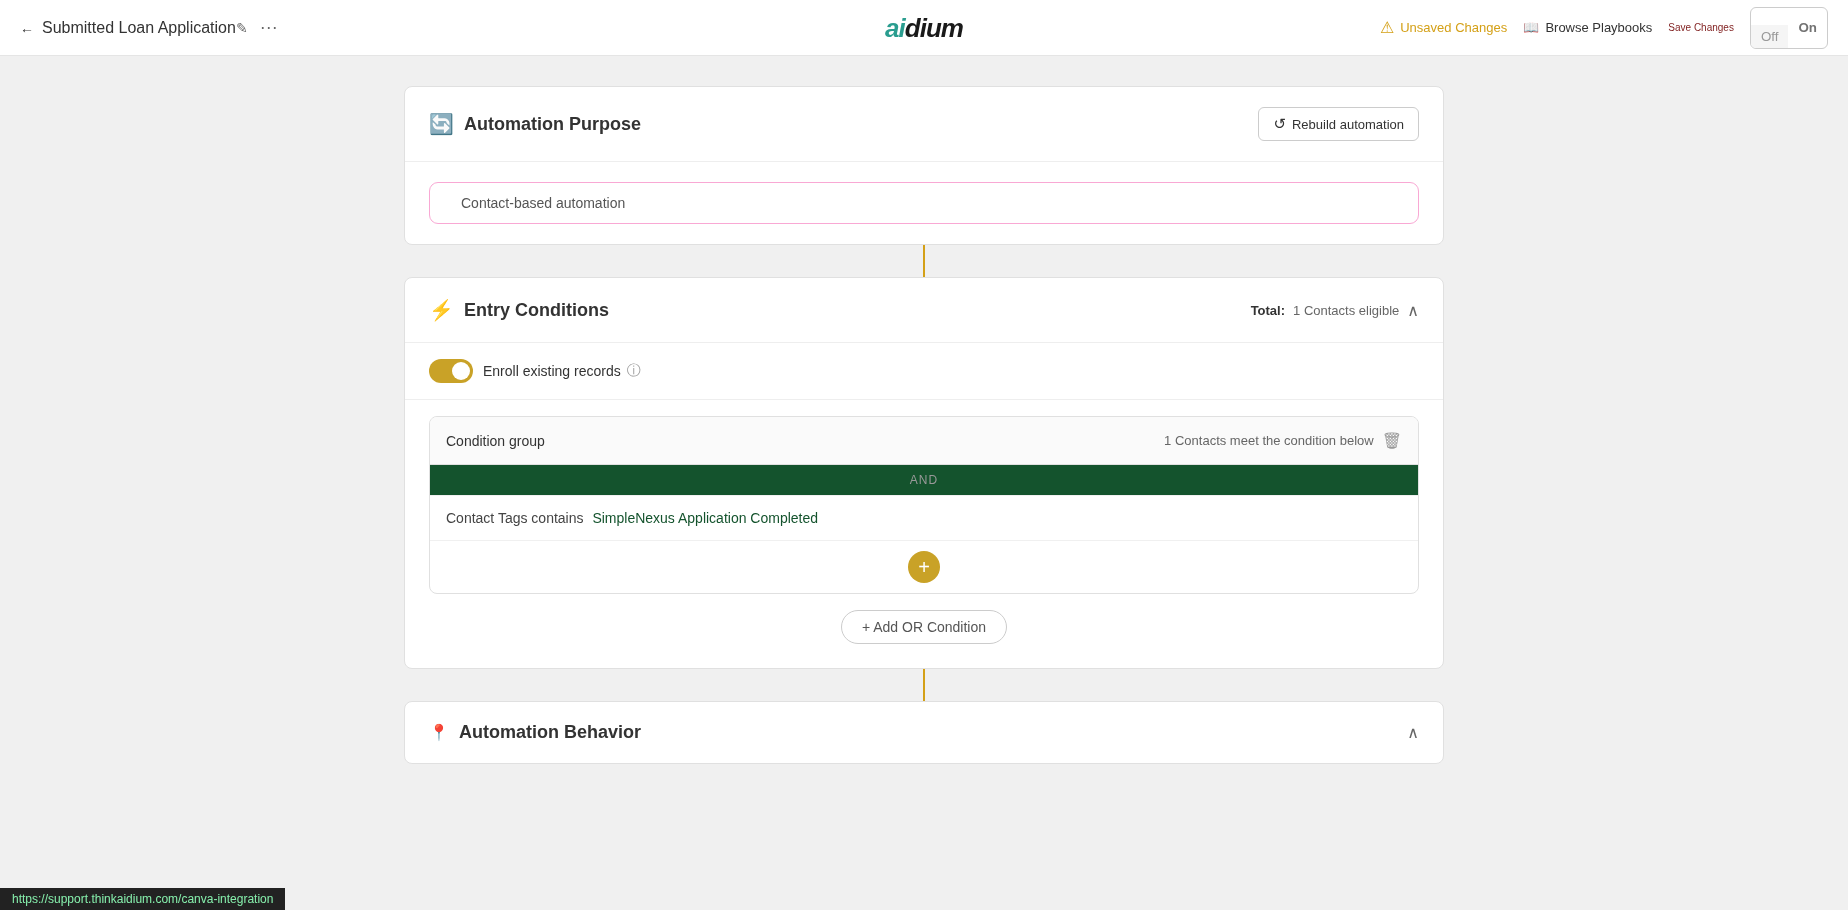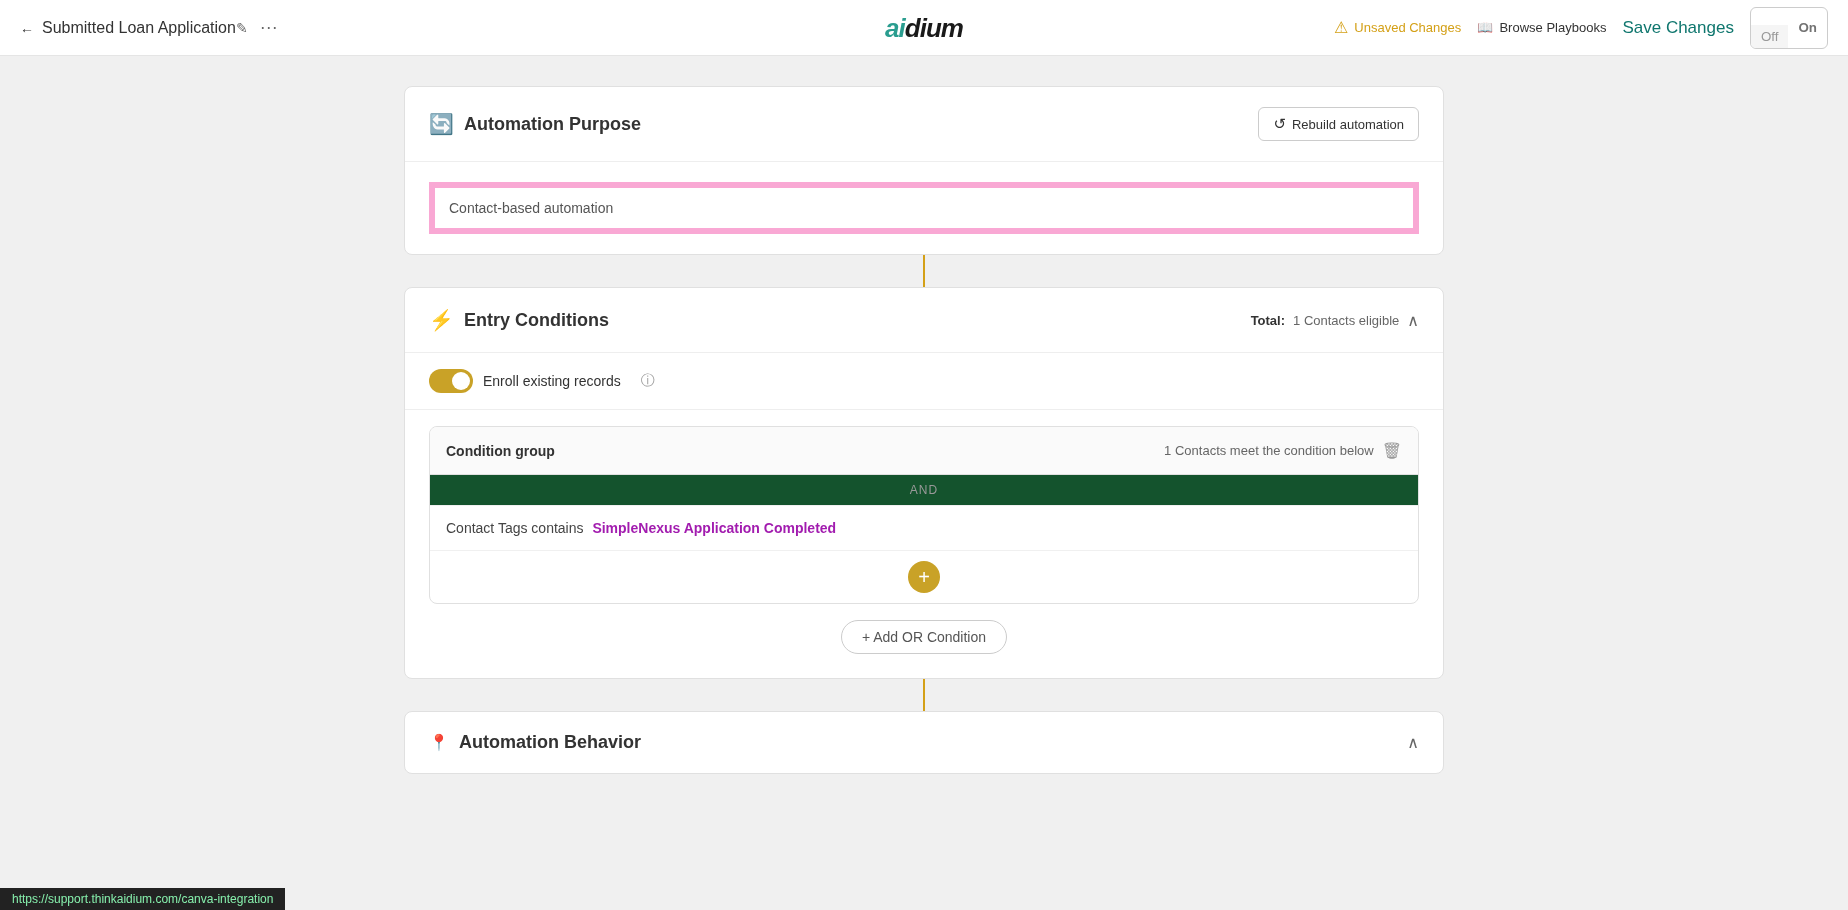--- a/index.html
+++ b/index.html
@@ -52,21 +52,21 @@
       display: flex; align-items: center; gap: 6px;
       color: #d4a017; font-size: 13px; font-weight: 500;
     }
     .browse-playbooks {
       display: flex; align-items: center; gap: 6px;
       color: #333; font-size: 13px; font-weight: 500;
       cursor: pointer; border: none; background: none;
     }
     .save-changes {
       background: none; border: none;
-      font-size: 17px; font-weight: 500; color: #0f766e;
+      font-size: 10px; font-weight: 500; color: #7f1d1d;
       cursor: pointer;
     }
     .toggle-group {
       display: flex; align-items: center;
       border: 1px solid #ccc; border-radius: 6px;
       overflow: hidden; font-size: 13px;
     }
     .toggle-off {
       padding: 4px 10px; background: #f5f5f5; color: #999;
       border: none; cursor: pointer; margin-top: 17px;
@@ -110,23 +110,23 @@
       font-size: 13px; color: #333; cursor: pointer;
       font-weight: 500;
     }
 
     .card-body {
       padding: 20px 24px;
     }
 
     .contact-type-input {
       width: 100%;
-      border: 6px solid #f9a8d4;
-      border-radius: 0;
-      padding: 12px 14px;
+      border: 1px solid #f9a8d4;
+      border-radius: 9px;
+      padding: 12px 31px;
       font-size: 14px;
       color: #555;
       background: #fff;
       outline: none;
     }
 
     
     .connector {
       width: 2px;
       height: 32px;
@@ -167,21 +167,21 @@
       position: absolute;
       width: 18px; height: 18px;
       background: #fff;
       border-radius: 50%;
       top: 3px; left: 23px;
       transition: 0.2s;
     }
 
     .enroll-label {
       font-size: 14px; color: #333;
-      display: flex; align-items: center; gap: 20px;
+      display: flex; align-items: center; gap: 6px;
     }
     .info-icon {
       color: #999; font-size: 14px;
     }
 
     
     .condition-group-container {
       padding: 0 24px 20px;
     }
     .condition-group-box {
@@ -190,36 +190,36 @@
       overflow: hidden;
       margin-top: 16px;
     }
     .condition-group-header {
       display: flex; align-items: center; justify-content: space-between;
       padding: 14px 16px;
       background: #fafafa;
       border-bottom: 1px solid #e0e0e0;
     }
     .condition-group-title {
-      font-size: 14px; font-weight: 700;
+      font-size: 14px; font-weight: 400;
     }
     .condition-group-meta {
       display: flex; align-items: center; gap: 8px;
       font-size: 13px; color: #666;
     }
     .delete-icon { color: #999; cursor: pointer; font-size: 16px; }
 
     .condition-row {
       padding: 14px 16px;
       font-size: 14px; color: #444;
       border-bottom: 1px solid #f0f0f0;
       background: #fff;
     }
     .condition-value-orange { color: #d4831a; font-weight: 500; }
-    .condition-value-teal { color: #a21caf; font-weight: 700; margin-top: 36px; }
+    .condition-value-teal { color: #14532d; font-weight: 400; margin-top: 36px; }
 
     .and-divider {
       text-align: center;
       padding: 8px;
       font-size: 12px; color: #999;
       background: #14532d;
       border-bottom: 1px solid #f0f0f0;
       letter-spacing: 1px;
     }
 

